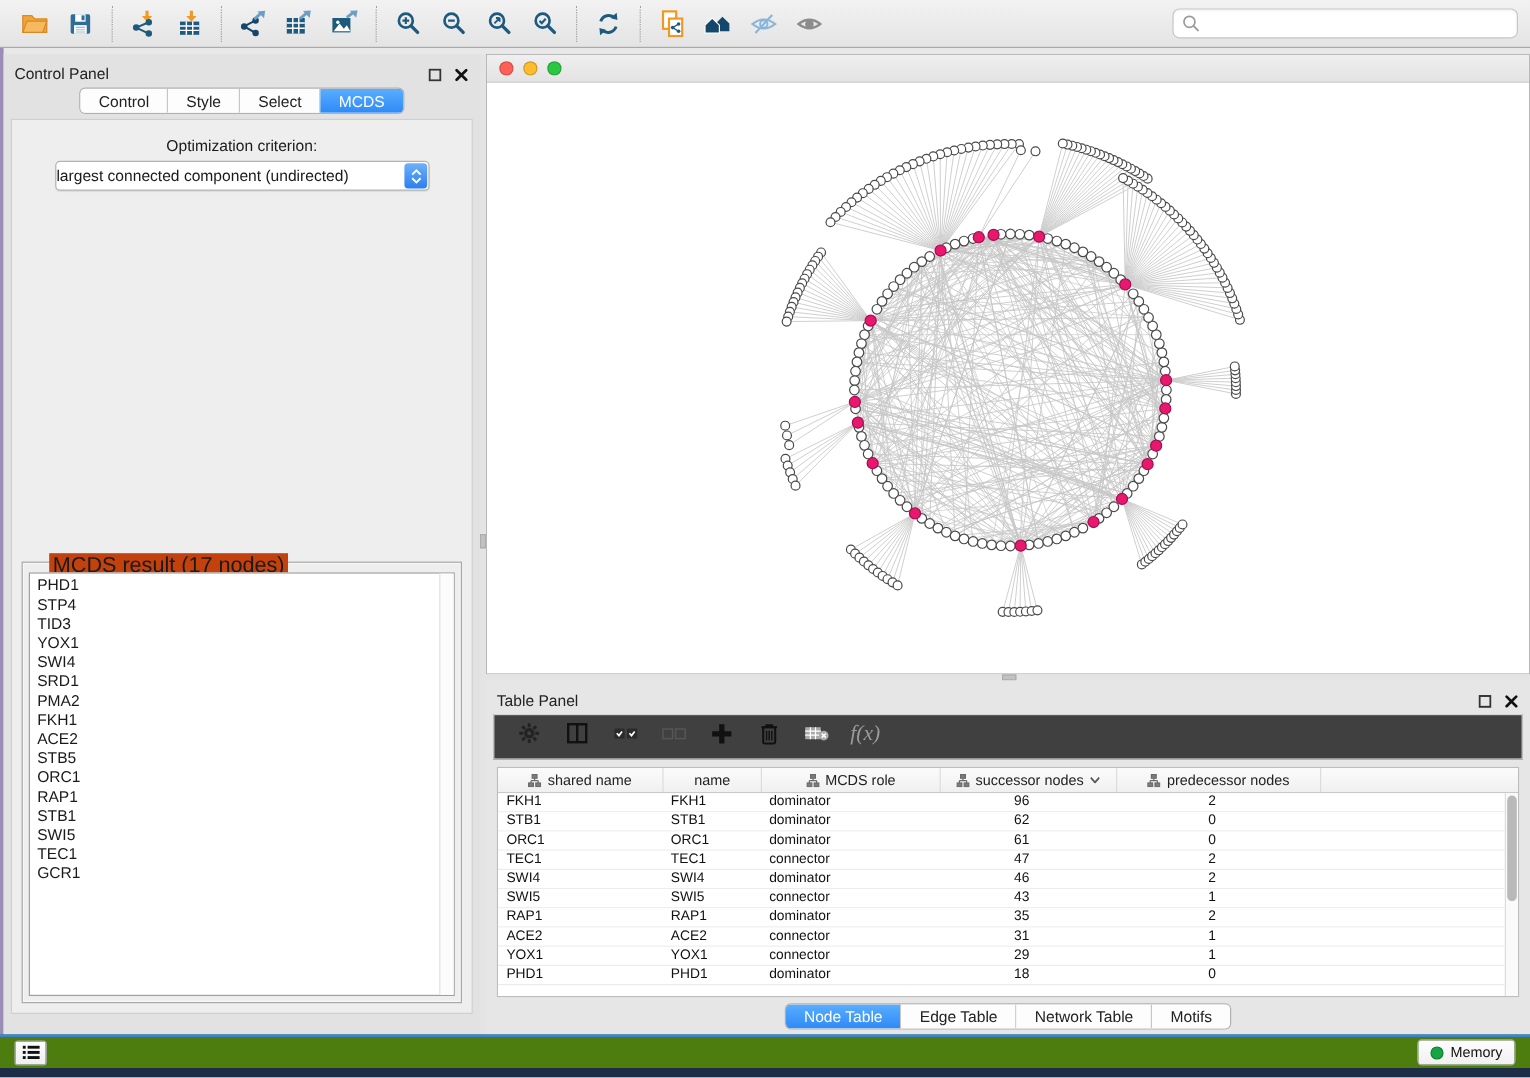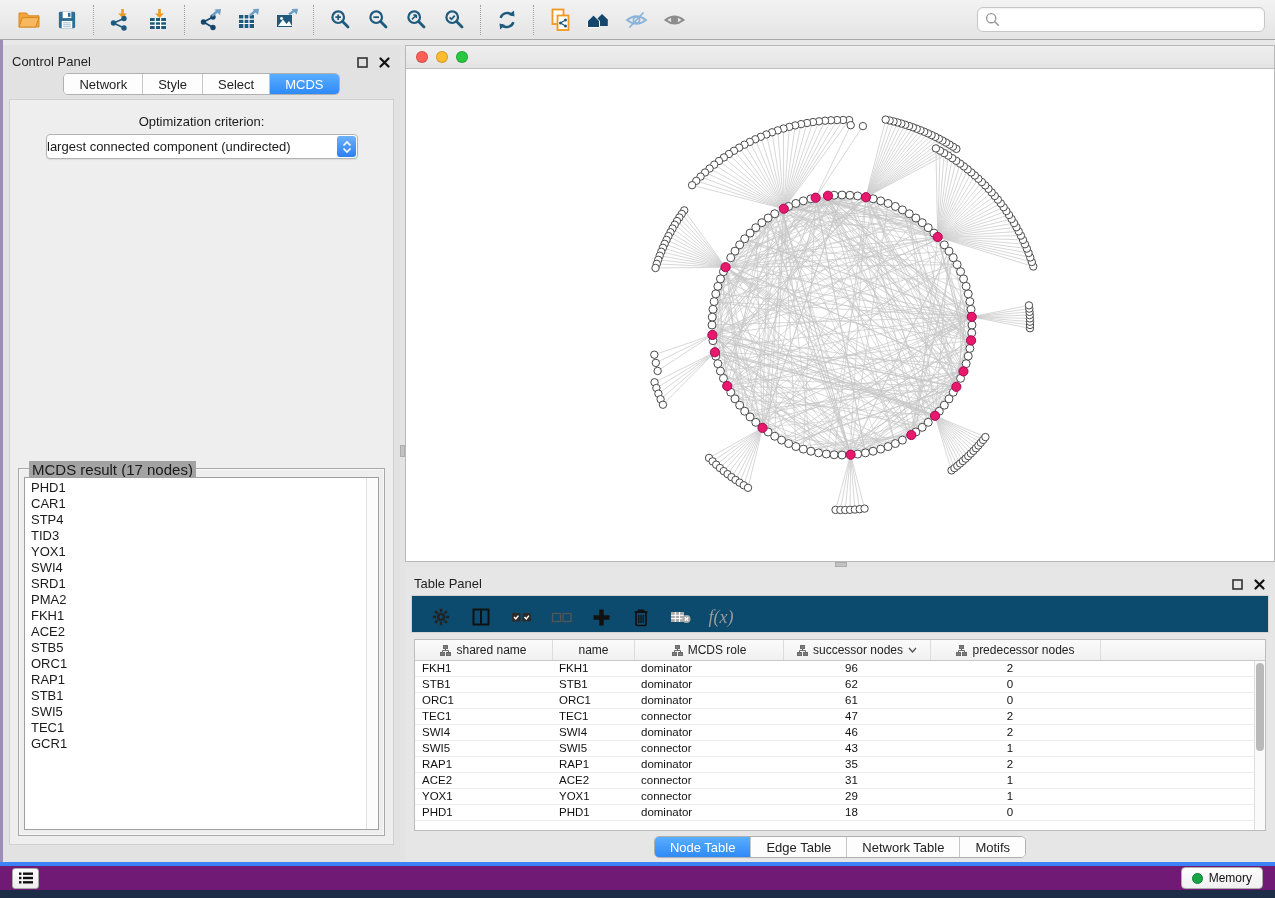--- a/index.html
+++ b/index.html
@@ -32,21 +32,21 @@
   .crit-label{position:absolute;top:14px;left:0;right:0;text-align:center;font-size:13px}
   .crit-select{position:absolute;top:34px;left:36px;width:312px;height:25px;background:#fff;border:1px solid #b3b3b3;border-radius:4px;
     display:flex;align-items:center;font-size:13px;box-shadow:0 1px 1px rgba(0,0,0,.08)}
   .crit-select .stepper{position:absolute;right:1px;top:1px;bottom:1px;width:19px;border-radius:3px;
     background:linear-gradient(#6db1fb,#2d7ff0);display:flex;flex-direction:column;align-items:center;justify-content:center;gap:1px}
   .btn-row{position:absolute;top:72px;left:0;right:0;display:flex;justify-content:center;gap:14px}
   .mac-btn{height:24px;padding:0 15px;background:linear-gradient(#fefefe,#f2f2f2);border:1px solid #b4b4b4;border-radius:4px;
     font-size:13px;font-family:"Liberation Sans",sans-serif;color:#111}
   .mac-btn.focused{border-color:#6f9fd8;box-shadow:0 0 0 3px #a8c9ee}
   .group-box{position:absolute;left:8px;right:8px;top:368px;bottom:8px;border:1px solid #a9a9a9;box-shadow:inset 0 0 0 1px #f7f7f7}
-  .group-title{position:absolute;top:-8px;left:10px;background:#a3a3a3;padding:0 3px;font-size:15px}
+  .group-title{position:absolute;top:-8px;left:22px;background:#c2410c;padding:0 3px;font-size:18px}
   .listbox{position:absolute;left:5px;right:5px;top:8px;bottom:5px;background:#fff;border:1px solid #9f9f9f}
   .listbox .scroll-track{position:absolute;right:0;top:0;bottom:0;width:12px;border-left:1px solid #e2e2e2;background:#fcfcfc}
   .list-items{position:absolute;left:0;top:2px;right:13px;bottom:0;overflow:hidden}
   .list-item{height:16px;line-height:16px;padding-left:6px;font-size:13px}
 
   
   .v-split{position:absolute;left:400px;top:45px;width:5px;height:817px;background:#e4e4e4}
   .v-split .grip{position:absolute;left:0;top:400px;width:5px;height:12px;background:#c2c2c2;border:1px solid #adadad}
   .h-split{position:absolute;left:405px;top:562px;width:870px;height:5px;background:#e4e4e4}
   .h-split .grip{position:absolute;left:430px;top:0;width:12px;height:5px;background:#c2c2c2;border:1px solid #adadad}
@@ -57,39 +57,39 @@
   .net-window{position:absolute;left:405px;top:45px;width:870px;height:517px;background:#fff;border:1px solid #b8b8b8}
   .net-title{position:absolute;left:0;right:0;top:0;height:23px;background:linear-gradient(#efefef,#e3e3e3);
     border-bottom:1px solid #bdbdbd;display:flex;align-items:center}
   .lights{display:flex;gap:8px;margin-left:10px}
   .light{width:12px;height:12px;border-radius:50%;border:1px solid rgba(0,0,0,.18)}
   .net-title .t{position:absolute;left:0;right:0;text-align:center;font-size:12px;color:#333}
   .net-canvas{position:absolute;left:0;right:0;top:23px;bottom:0;background:#fff;overflow:hidden}
 
   
   .table-panel{position:absolute;left:405px;top:567px;width:870px;height:295px;background:#e6e6e6}
-  .tp-toolbar{position:absolute;left:6px;right:6px;top:28px;height:38px;background:#0c4a6e;border:1px solid #d2d2d2;
-    display:flex;align-items:flex-end;gap:10px;padding-left:14px}
+  .tp-toolbar{position:absolute;left:6px;right:6px;top:28px;height:38px;background:#404040;border:1px solid #d2d2d2;
+    display:flex;align-items:flex-start;gap:10px;padding-left:14px}
   .tp-btn{width:30px;height:30px;border:none;background:transparent;display:flex;align-items:center;justify-content:center}
   .fx{font-family:"Liberation Serif",serif;font-style:italic;color:#9b9b9b;font-size:18px}
   .ntable{position:absolute;left:9px;right:9px;top:72px;height:192px;background:#fff;border:1px solid #bdbdbd;overflow:hidden}
   .thead,.tr{display:grid;grid-template-columns:137px 82px 149px 147px 170px 1fr}
   .thead{height:21px;background:linear-gradient(#fbfbfb,#f0f0f0);border-bottom:1px solid #c9c9c9}
   .th{display:flex;align-items:center;justify-content:center;gap:5px;font-size:12px;color:#222;border-left:1px solid #dcdcdc;overflow:hidden;white-space:nowrap}
   .th:first-child{border-left:none}
   .tbody{position:absolute;left:0;right:11px;top:21px;bottom:0;overflow:hidden}
   .tr{height:16px;border-bottom:1px solid #ececec;background:#fff}
   .td{font-size:11.5px;line-height:15px;padding-left:7px;color:#111;white-space:nowrap;overflow:hidden}
   .td.num{text-align:center;padding-right:10px;padding-left:0}
   .t-scroll{position:absolute;right:0;top:21px;bottom:0;width:11px;background:#fafafa;border-left:1px solid #ddd}
   .t-thumb{position:absolute;left:1px;right:1px;top:2px;height:88px;background:#b9b9b9;border-radius:5px}
   .tp-tabs{position:absolute;left:0;right:0;top:269px;display:flex;justify-content:center}
 
   
-  .statusbar{position:absolute;left:0;top:862px;width:1275px;height:28px;background:#701a75;border-top:4px solid #3b82f6;
+  .statusbar{position:absolute;left:0;top:862px;width:1275px;height:28px;background:#4d7c0f;border-top:2px solid #3b82f6;
     display:flex;align-items:center;padding:0 12px}
   .sb-btn{width:27px;height:21px;border:1px solid #ababab;border-radius:3px;background:linear-gradient(#fdfdfd,#eee);
     display:flex;align-items:center;justify-content:center}
   .mem-btn{margin-left:auto;height:22px;border:1px solid #ababab;border-radius:4px;background:linear-gradient(#fdfdfd,#f0f0f0);
     display:flex;align-items:center;gap:6px;padding:0 10px;font-size:12px;color:#111}
   .mem-dot{width:11px;height:11px;border-radius:50%;background:#17a444;border:1px solid #0e7f33}
 </style>
 </head>
 <body>
 
@@ -250,42 +250,41 @@
         </svg>
       </span>
     <span class="mini-ic">
         <svg width="11" height="11" viewBox="0 0 11 11">
           <path d="M1.5 1.5 9.5 9.5M9.5 1.5 1.5 9.5" stroke="#111" stroke-width="2.2" stroke-linecap="round"></path>
         </svg>
       </span>
   </div>
   <div class="seg-bar">
     <div class="seg">
-      <div class="seg-item">Network</div>
+      <div class="seg-item">Control</div>
       <div class="seg-item">Style</div>
       <div class="seg-item">Select</div>
       <div class="seg-item active">MCDS</div>
     </div>
   </div>
   <div class="cp-content">
     <div class="crit-label">Optimization criterion:</div>
     <div class="crit-select">
       <span>largest connected component (undirected)</span>
       <span class="stepper">
           <svg width="10" height="14" viewBox="0 0 10 14">
             <path d="M1.5 5.5 5 2l3.5 3.5M1.5 8.5 5 12l3.5-3.5" fill="none" stroke="#fff" stroke-width="1.6"></path>
           </svg>
         </span>
     </div>
     <div class="group-box">
       <span class="group-title">MCDS result (17 nodes)</span>
       <div class="listbox">
         <div class="list-items" id="mcds-list">
             <div class="list-item">PHD1</div>
-            <div class="list-item">CAR1</div>
             <div class="list-item">STP4</div>
             <div class="list-item">TID3</div>
             <div class="list-item">YOX1</div>
             <div class="list-item">SWI4</div>
             <div class="list-item">SRD1</div>
             <div class="list-item">PMA2</div>
             <div class="list-item">FKH1</div>
             <div class="list-item">ACE2</div>
             <div class="list-item">STB5</div>
             <div class="list-item">ORC1</div>

